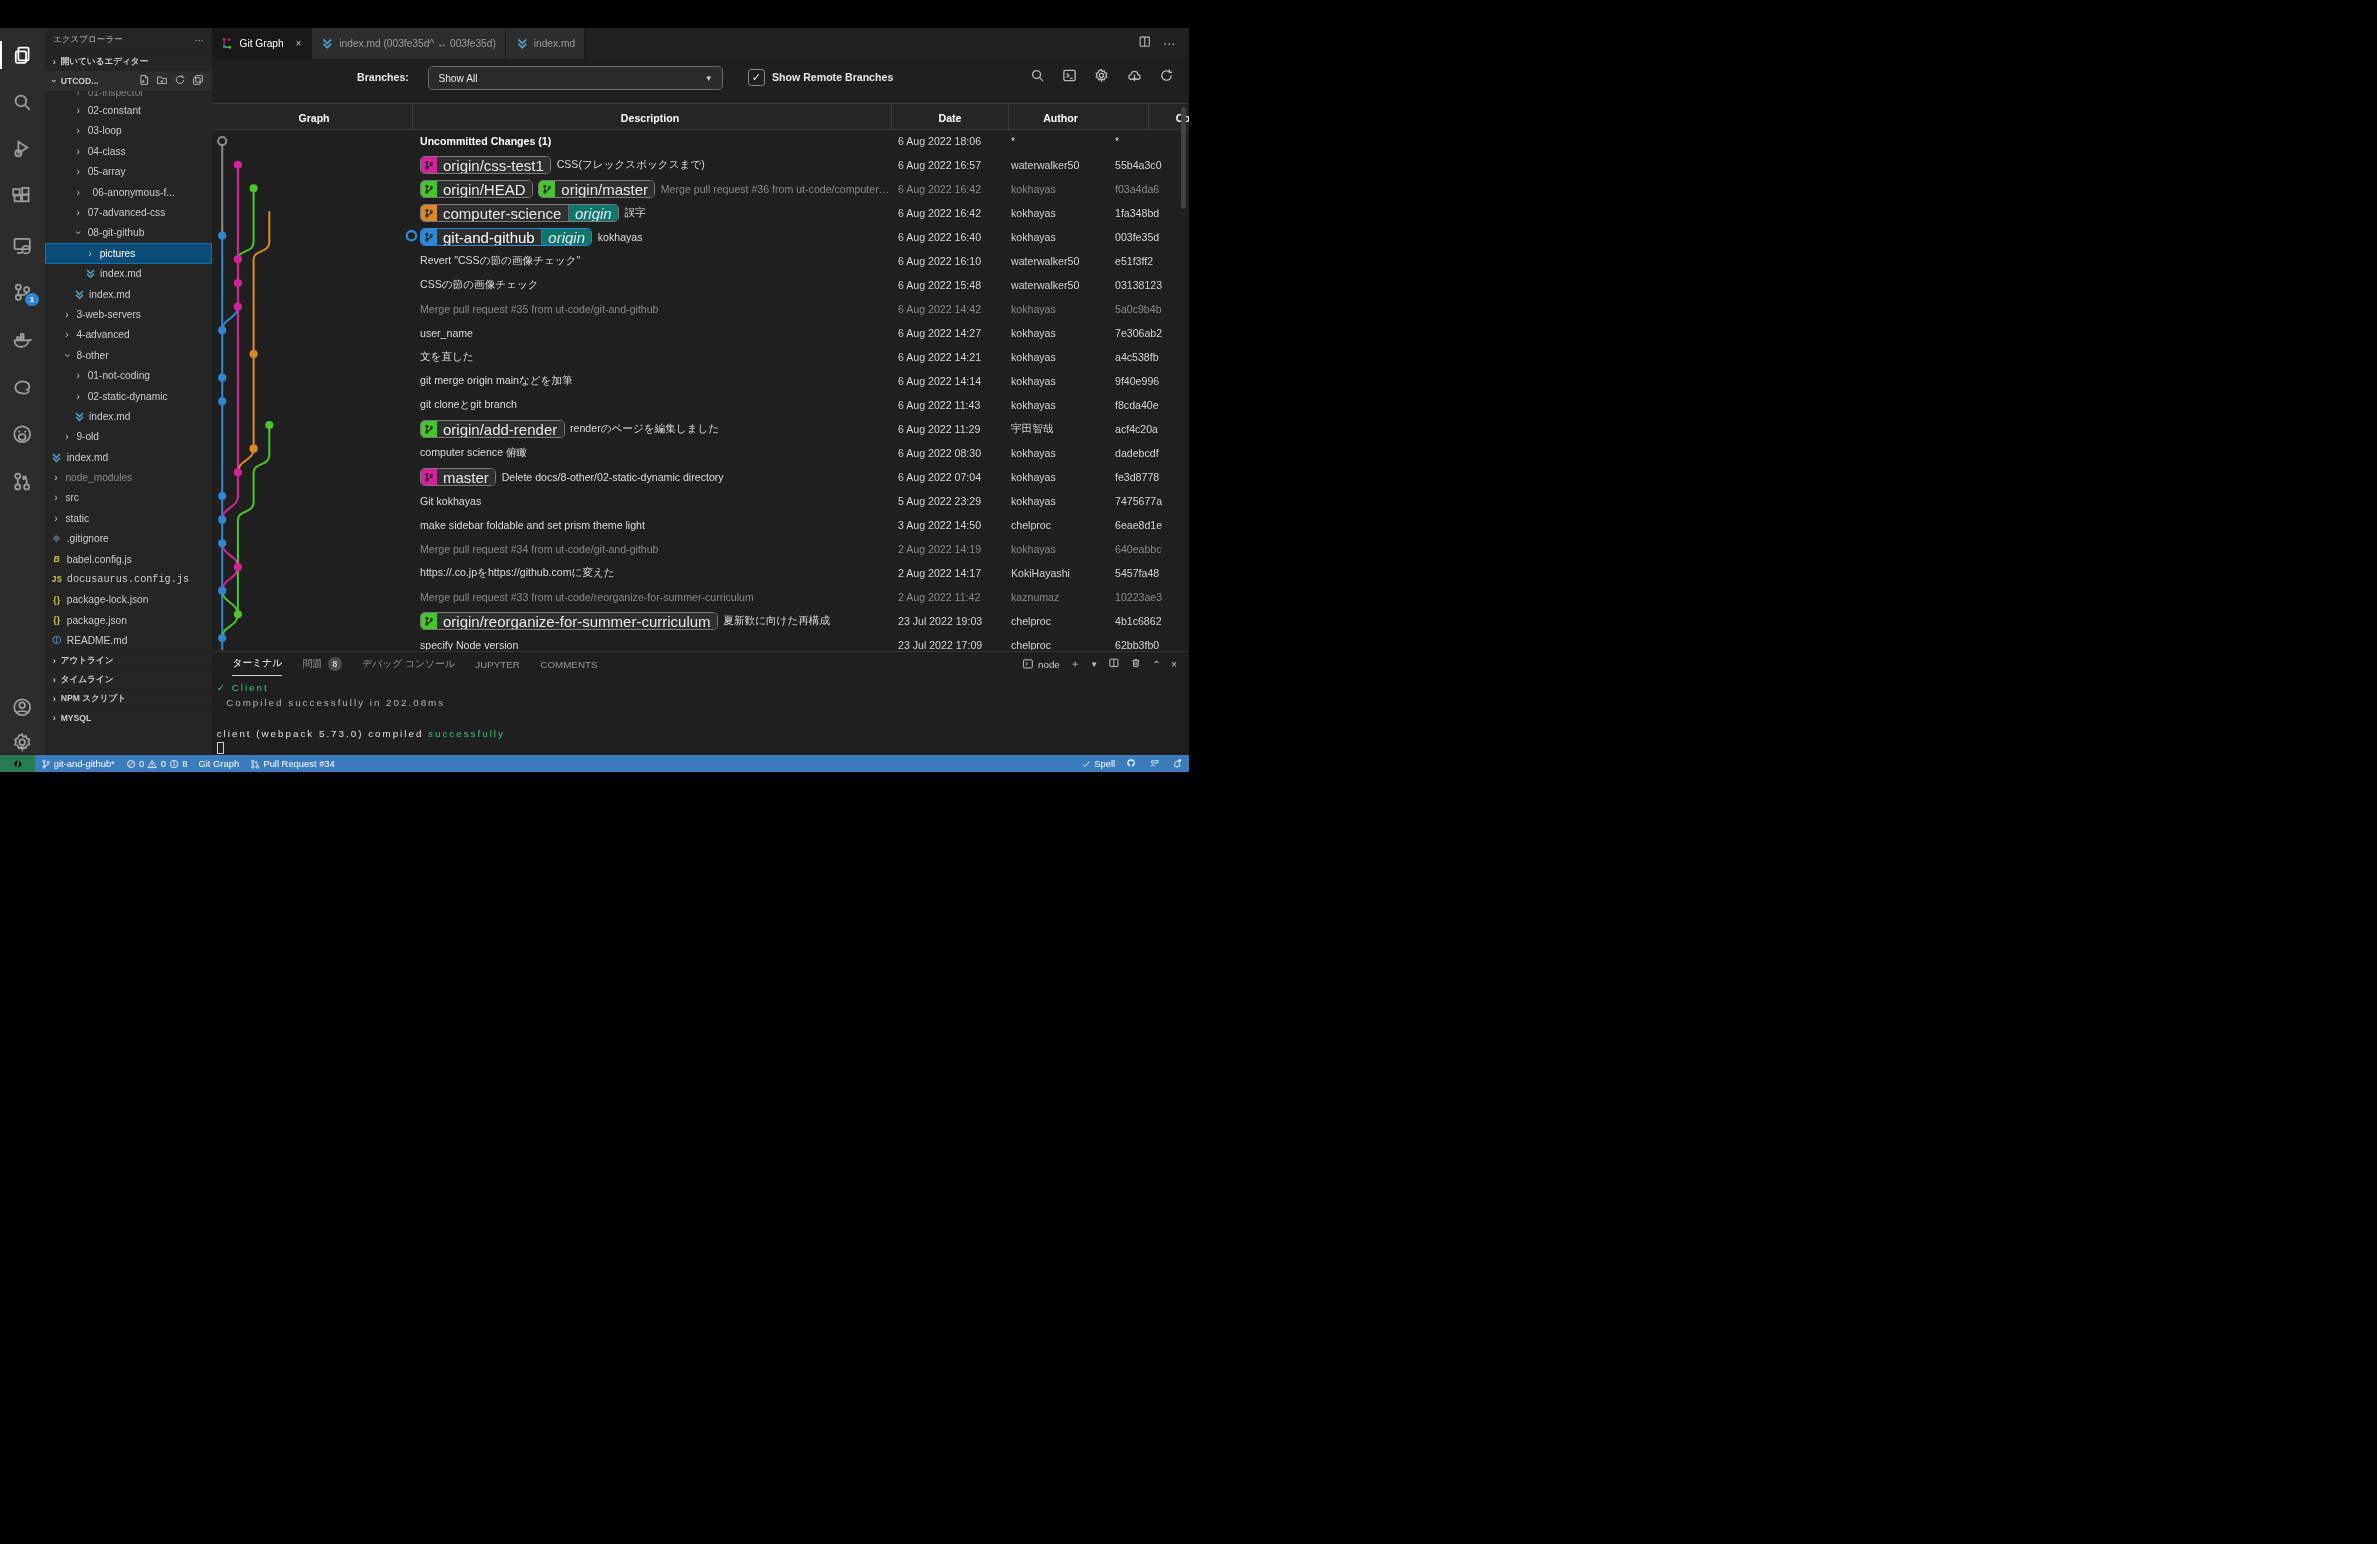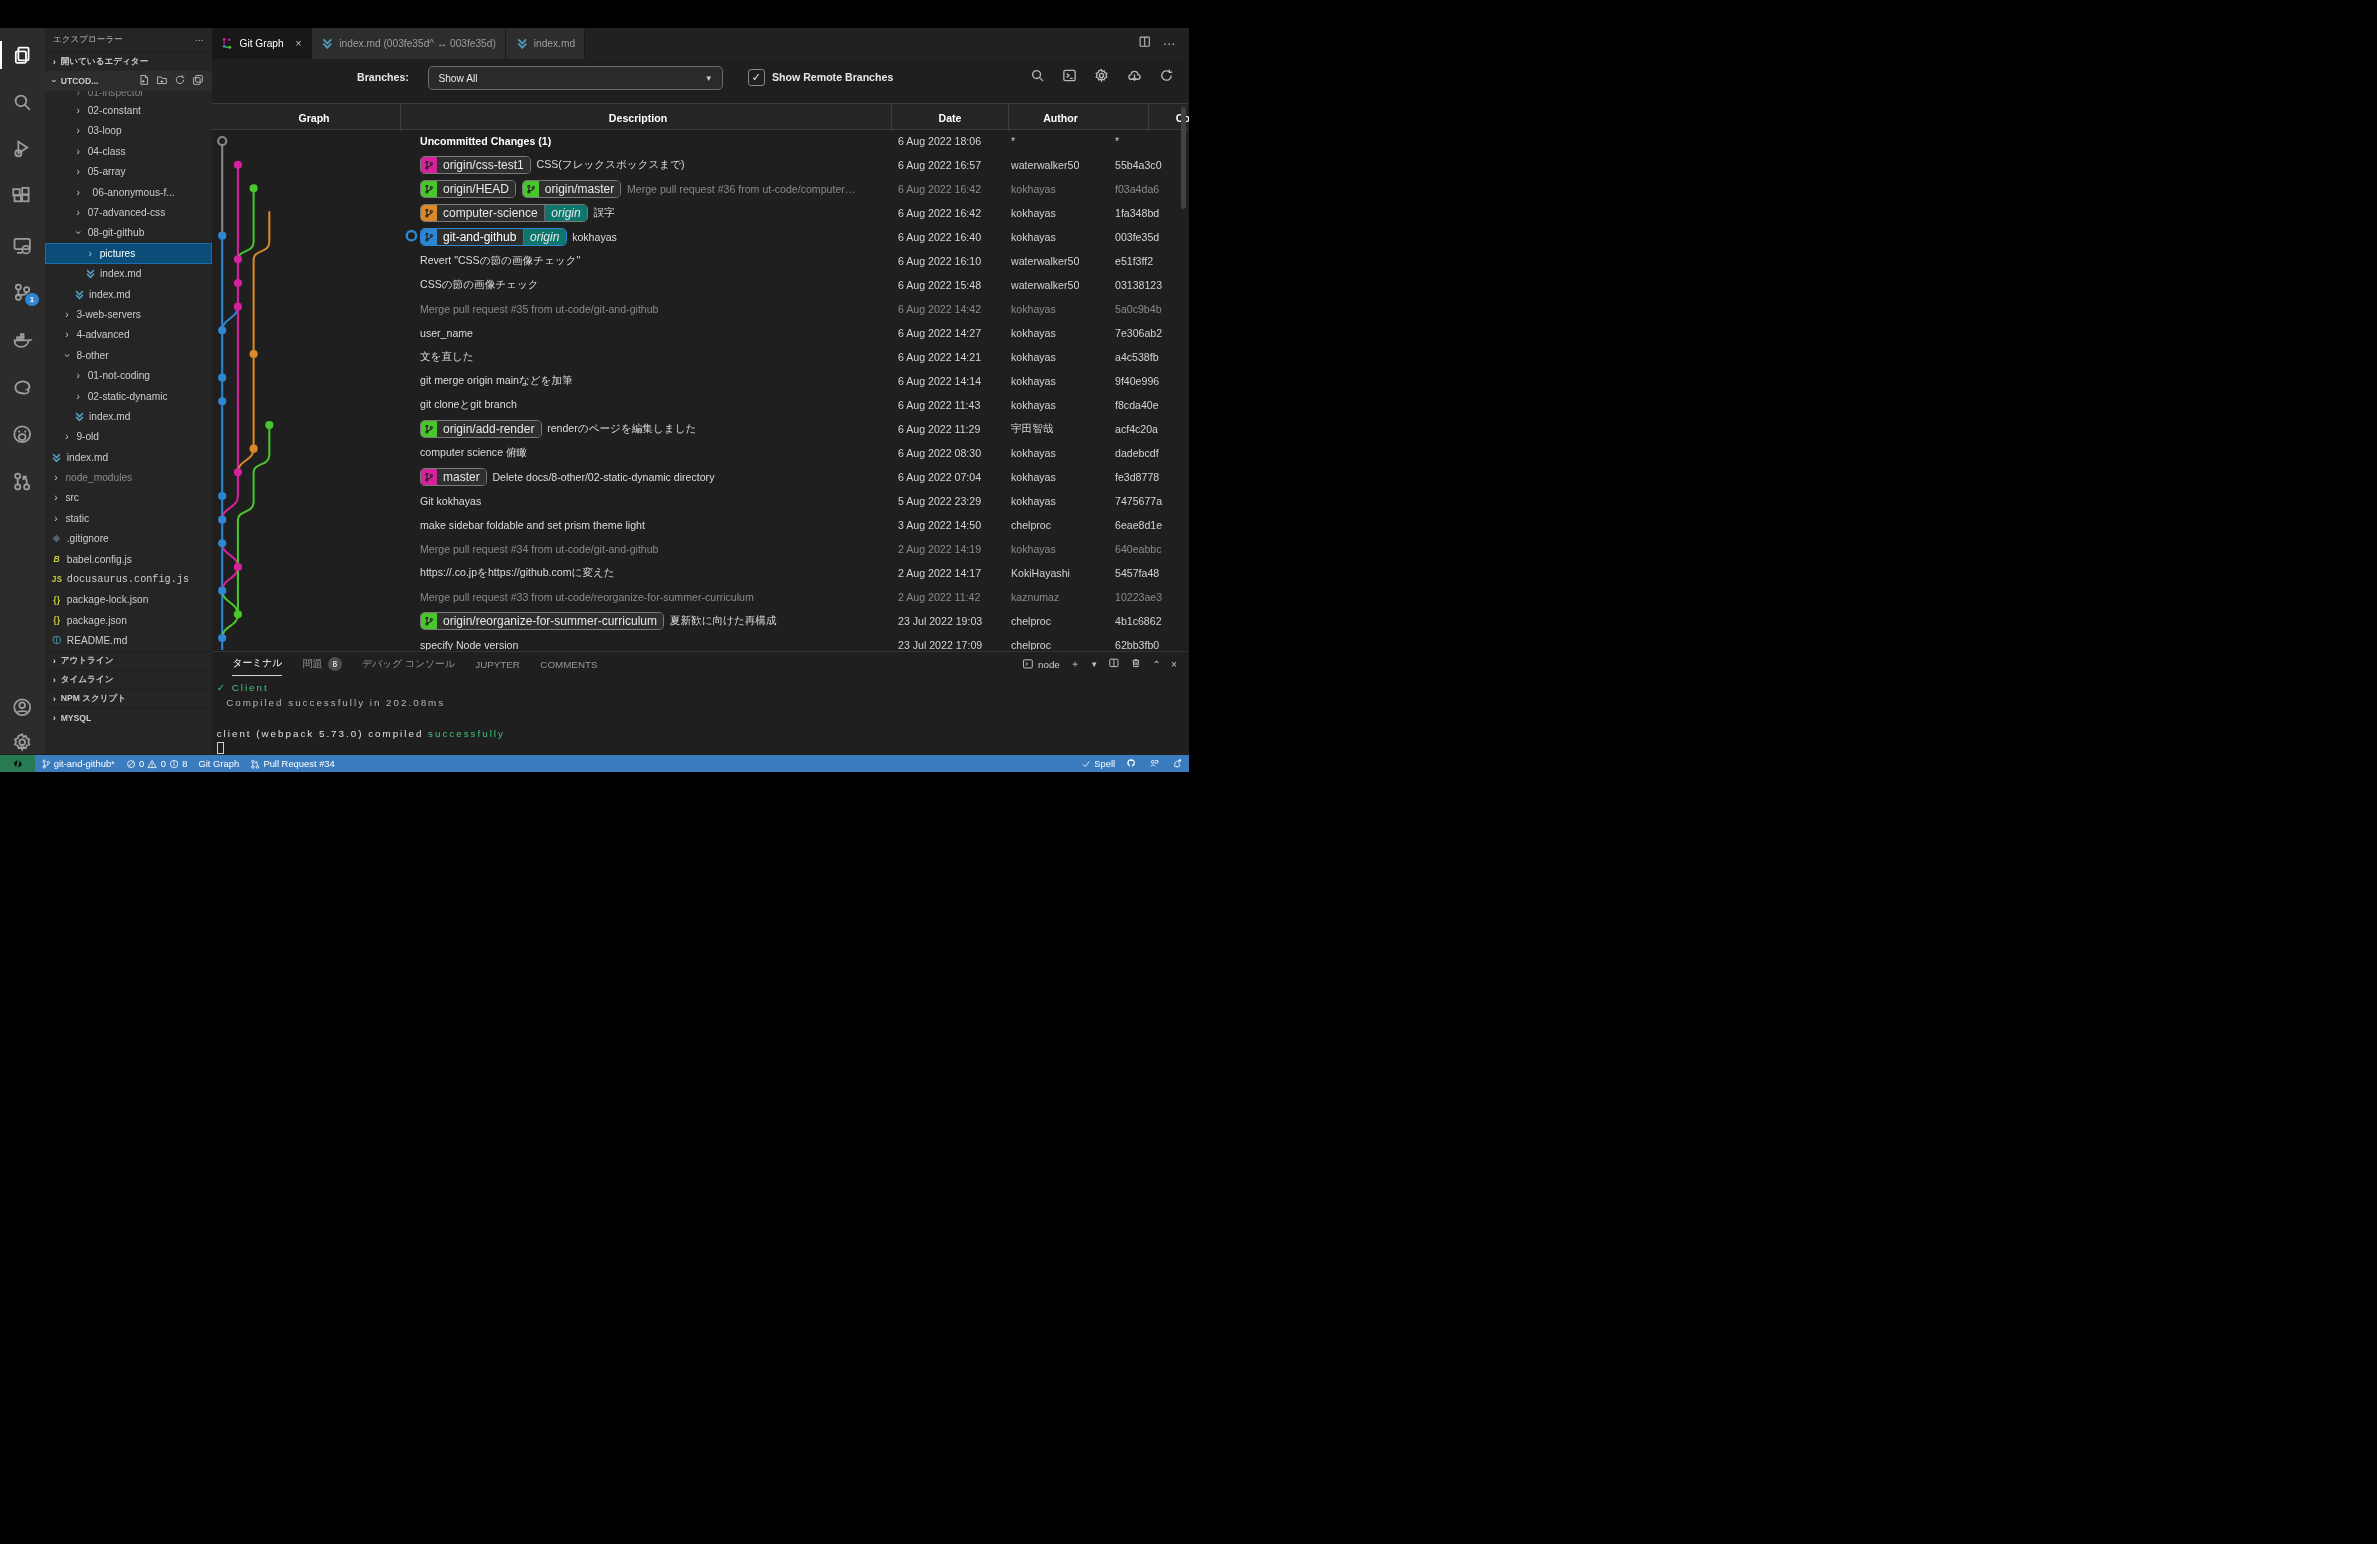--- a/index.html
+++ b/index.html
@@ -65,21 +65,21 @@
   #tbl-body { position:absolute; left:0; top:101px; width:976px; height:521px; overflow:hidden; }
   #rails { position:absolute; left:0; top:0; }
   .grow { position:relative; height:24px; display:flex; align-items:center; cursor:pointer; }
   .gdesc { position:absolute; left:208px; right:299px; display:flex; align-items:center; gap:5.5px; white-space:nowrap; overflow:hidden; font-size:10.6px; color:#dcdcdc; }
   .gdesc.bold { font-weight:bold; color:#fff; }
   .grow.muted .gdesc, .grow.muted .gcell { color:#8a8a8a; }
   .gcell { position:absolute; font-size:10.6px; color:#d4d4d4; white-space:nowrap; overflow:hidden; }
   .c-date { left:686px; width:110px; }
   .c-author { left:799px; width:98px; }
   .c-commit { left:903px; width:72px; }
-  .chip { display:inline-flex; align-items:center; height:17.3px; border:0.8px solid #7a7a7a; border-radius:4.7px; overflow:hidden; font-size:12px; color:#e8e8e8; flex:none; cursor:pointer; }
+  .chip { display:inline-flex; align-items:center; height:17.3px; border:0.8px solid #7a7a7a; border-radius:4.7px; overflow:hidden; font-size:15px; color:#e8e8e8; flex:none; cursor:pointer; }
   .chip .cic { width:15.7px; height:17.3px; display:flex; align-items:center; justify-content:center; }
   .chip .cic svg { width:10.2px; height:10.2px; stroke:#1d1d1d; fill:none; stroke-width:1.6; }
   .chip .cname { padding:0 6.3px; background:#2f2f2f; height:100%; display:flex; align-items:center; }
   .chip .cremote { padding:0 6.3px; background:#0f766e; border-left:0.8px solid #666; font-style:italic; height:100%; display:flex; align-items:center; }
   .chip.current { border:1.6px solid #2f86d2; }
   .chip.current .cname { font-weight:normal; color:#fff; }
   #tbl-scroll { position:absolute; right:1.6px; top:79px; width:5.5px; height:102px; background:#424242; border-radius:2.4px; }
 
   
   #panel { position:absolute; left:0; top:623px; width:976px; height:104px; background:#1f1f1f; border-top:0.8px solid #333; }
@@ -459,21 +459,21 @@
             </svg></span>
           <span><svg viewBox="0 0 16 16">
               <path d="M13 8 a5 5 0 1 1 -2 -4"></path>
               <path d="M11 1.5 v3 h3"></path>
             </svg></span>
         </div>
     </div>
 
     <div id="tbl-header">
         <div class="hcell" style="left: 0px; width: 204px;">Graph</div>
-        <div class="hcell" style="left: 188px; width: 475px;">Description</div>
+        <div class="hcell" style="left: 200px; width: 475px;">Description</div>
         <div class="hcell" style="left: 679px; width: 117px;">Date</div>
         <div class="hcell" style="left: 796px; width: 104px;">Author</div>
         <div class="hcell" style="left: 936px; width: 94px;">Commit</div>
       </div>
 
     <div id="tbl-body">
       <svg id="rails" width="212" height="521" viewBox="0 0 270 663">
           <path d="M13 21.07 V135.63" stroke="#8a8a8a" stroke-width="2.6" fill="none" stroke-linecap="round"></path>
           <path d="M13 135.63 V663" stroke="#2f86d2" stroke-width="2.6" fill="none" stroke-linecap="round"></path>
           <path d="M33 226.05 C33 241.05 13 241.05 13 256.19" stroke="#2f86d2" stroke-width="2.6" fill="none" stroke-linecap="round"></path>

